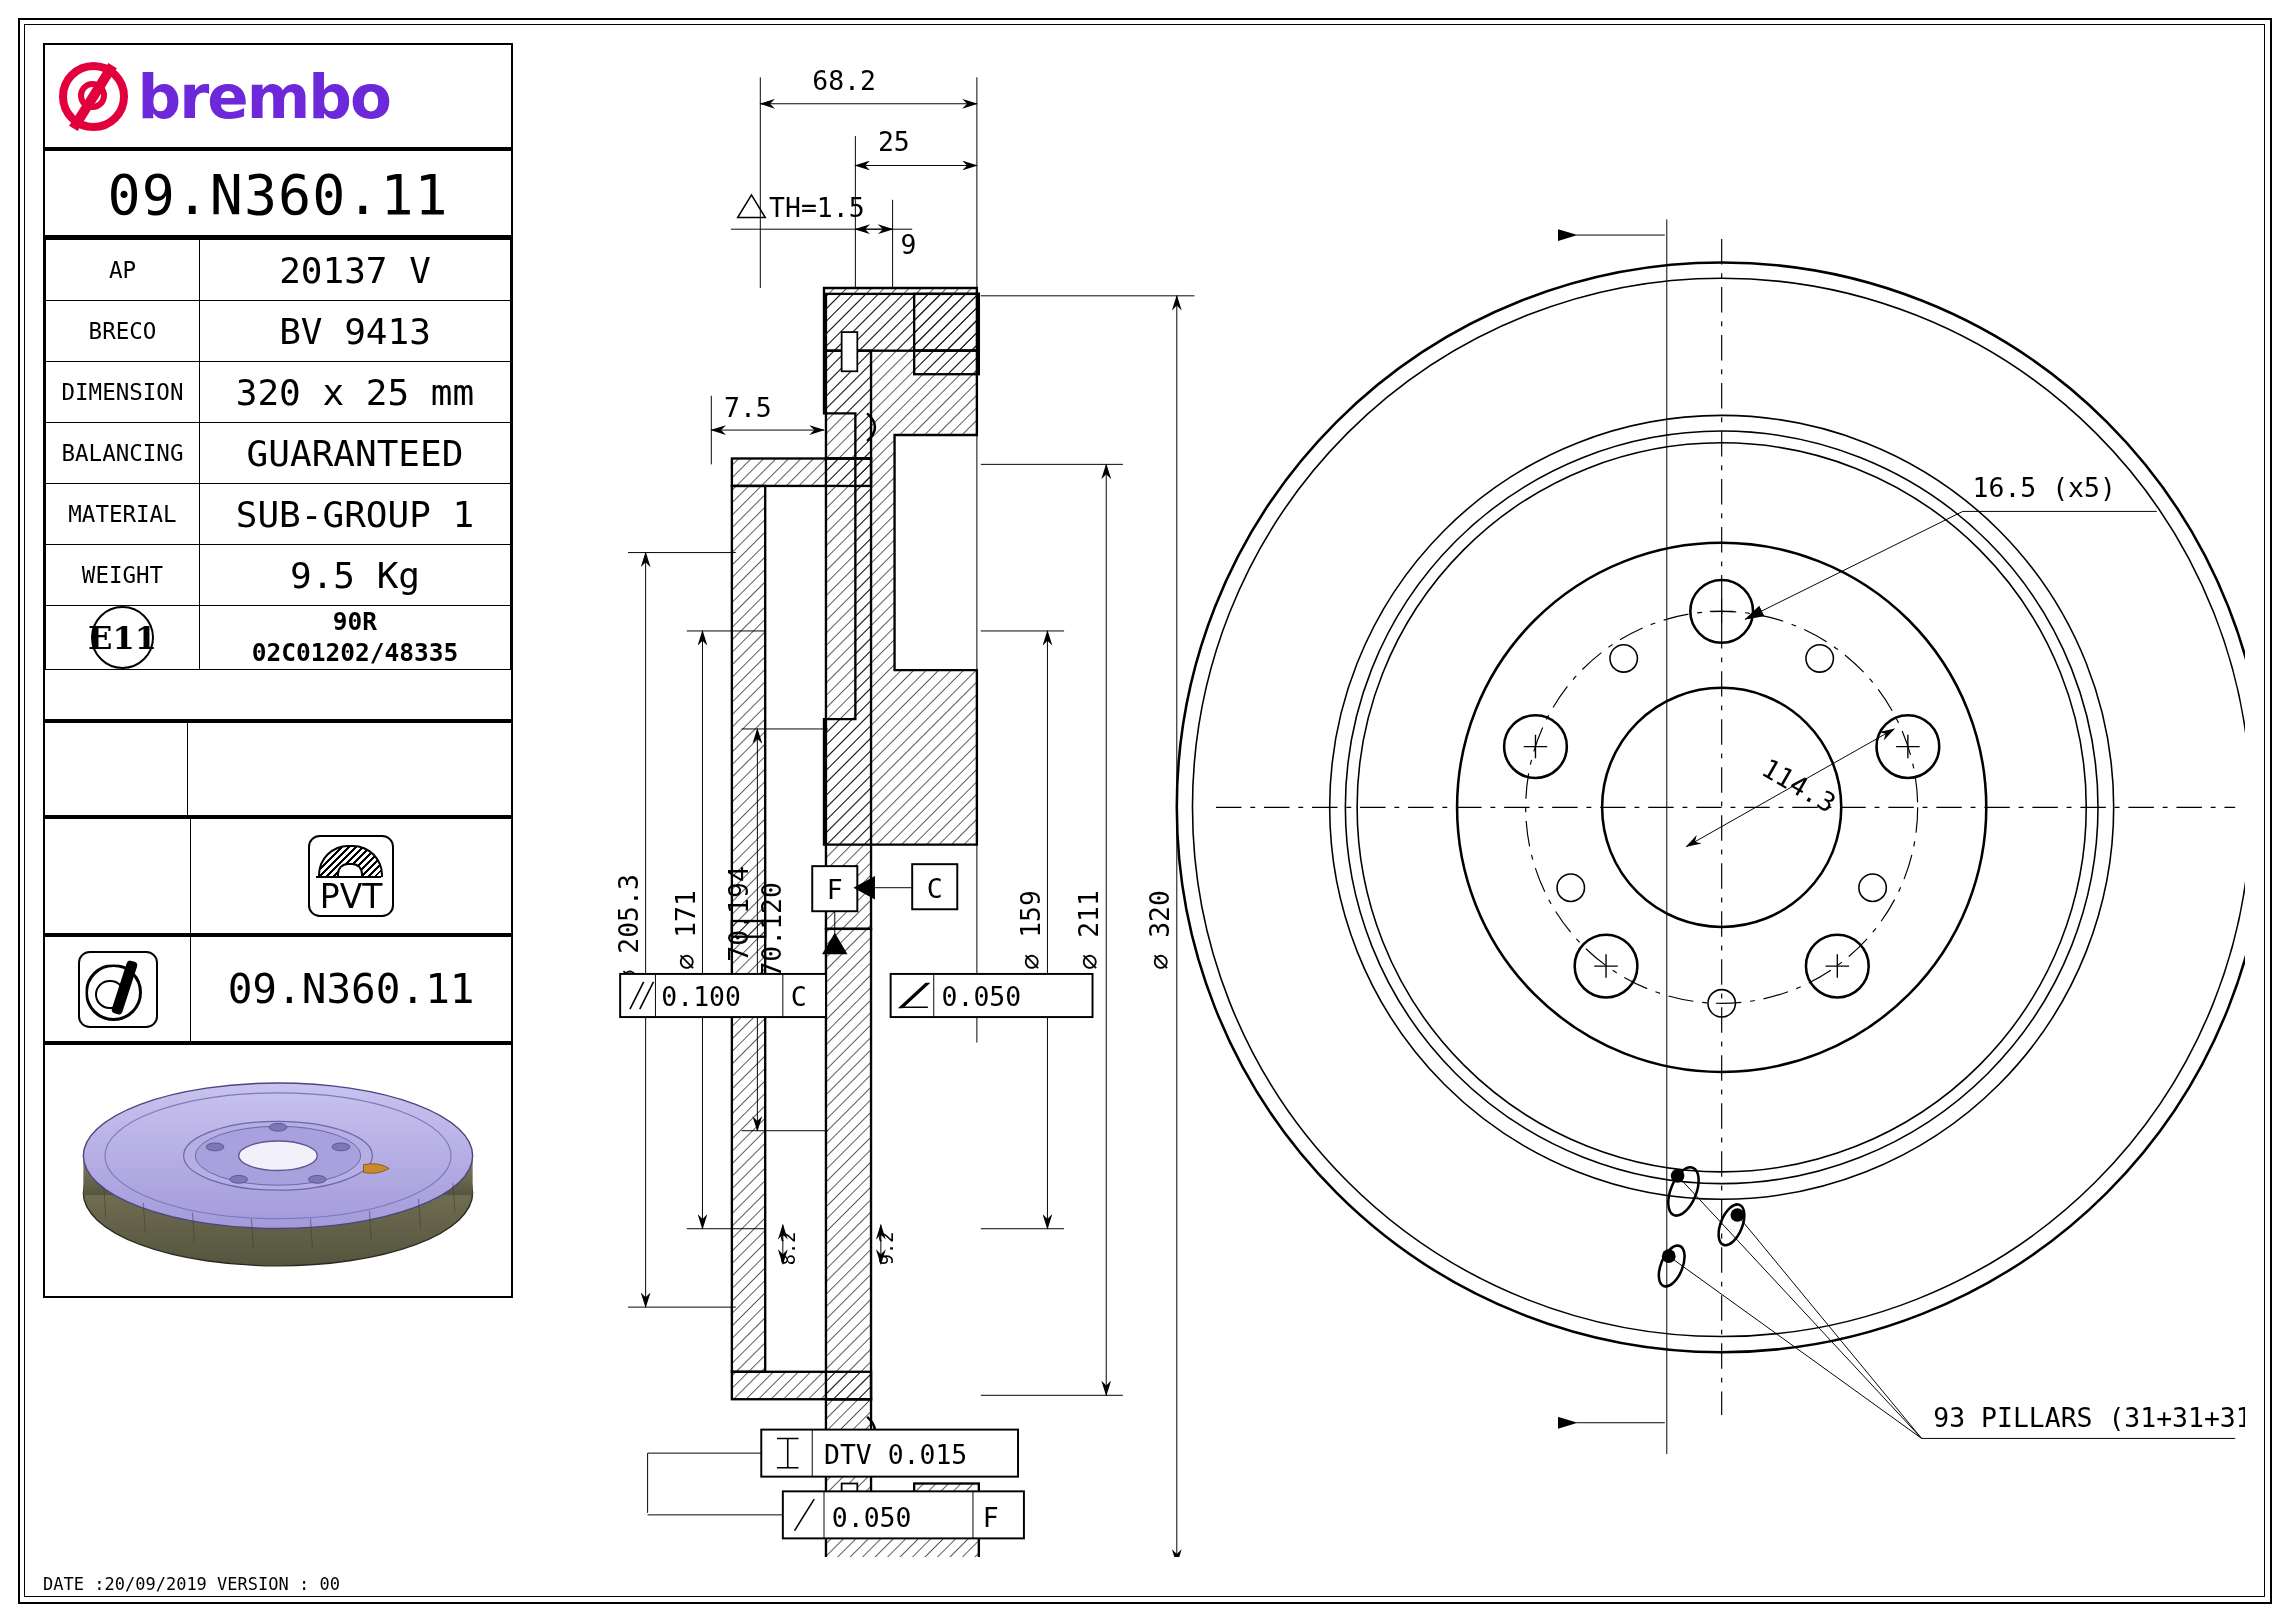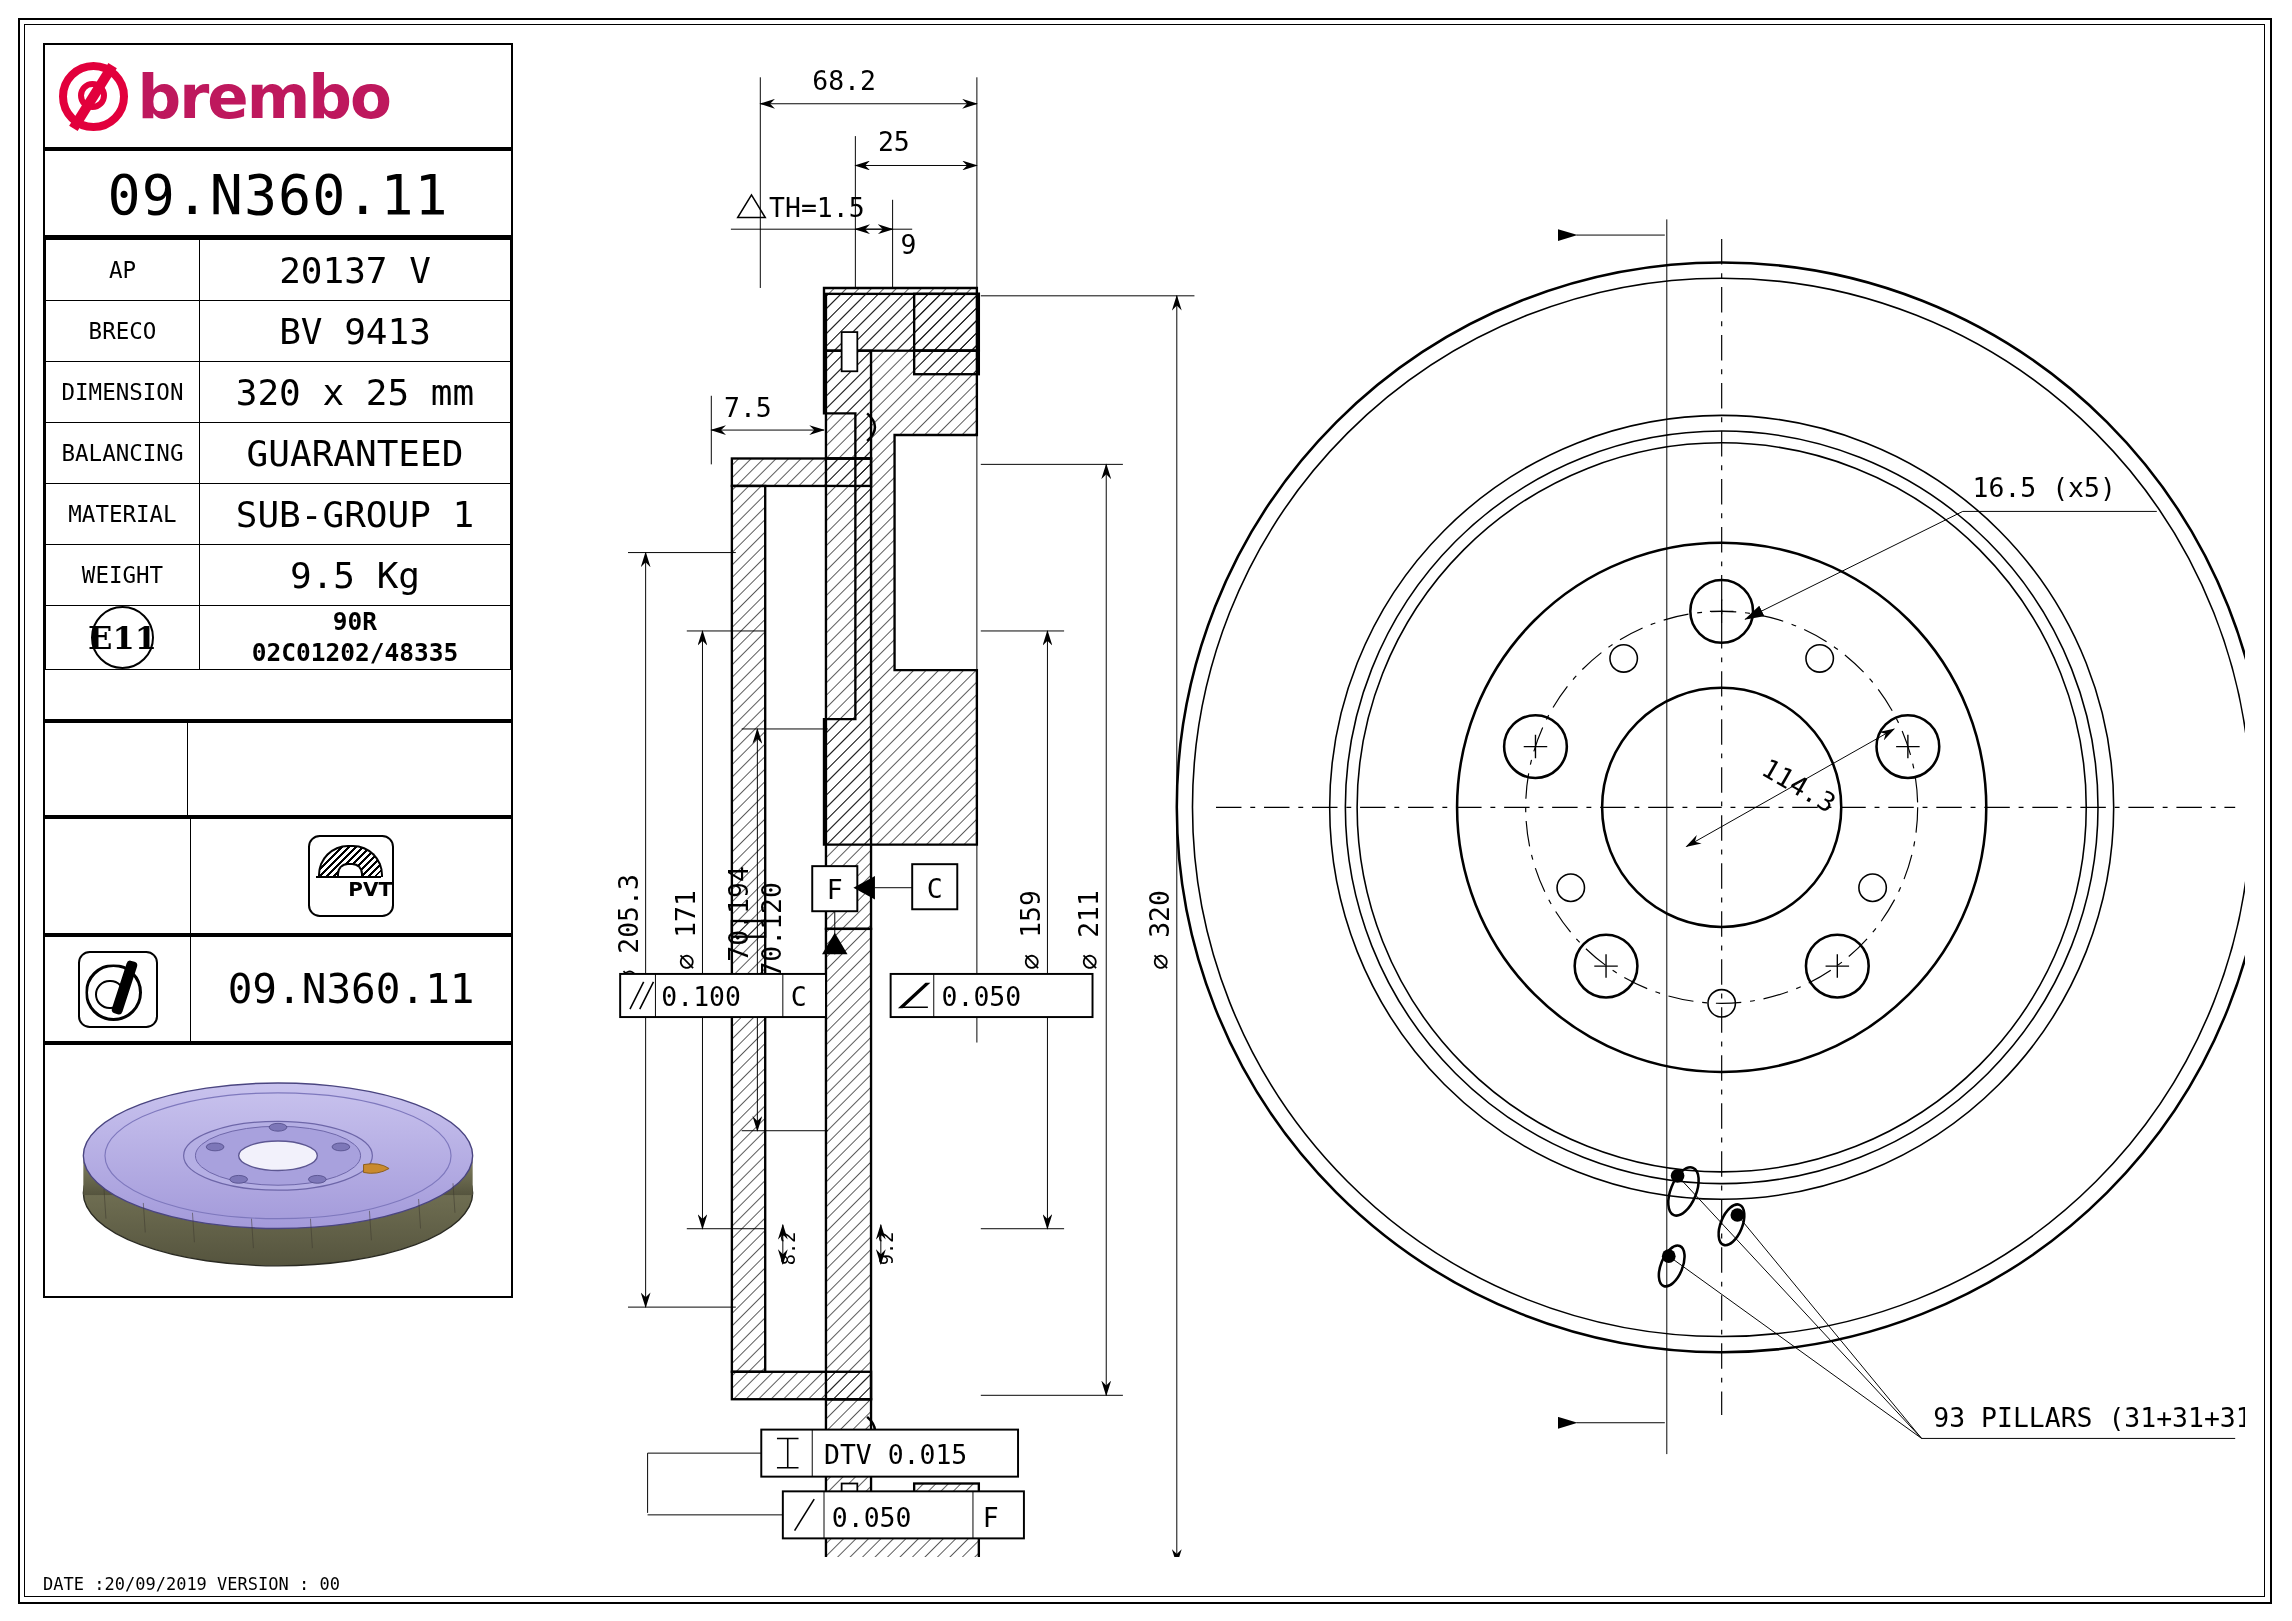--- a/index.html
+++ b/index.html
@@ -20,21 +20,21 @@
   #partBox{top:892px;height:108px;}
   #imgBox{top:1000px;height:255px;border:2.9px solid #000;}
 
   .logo-wrap{display:flex;align-items:center;height:100%;padding-left:13.7px;gap:9.8px;}
   .bLogo{width:69px;height:69px;position:relative;flex:0 0 auto;}
   .bLogo .ring{position:absolute;inset:0;border-radius:50%;border:8.8px solid #e2003c;box-sizing:border-box;}
   .bLogo .slash{position:absolute;left:29px;top:-2px;width:9.8px;height:74px;background:#e2003c;transform:rotate(32deg);}
   .bLogo .inner2{position:absolute;left:19.6px;top:19.6px;width:29px;height:29px;border-radius:50%;
                  border:6.9px solid #e2003c;box-sizing:border-box;}
   .bword{font-family:"DejaVu Sans","Liberation Sans",sans-serif;font-weight:bold;font-size:61px;
-         color:#be185d;letter-spacing:-2px;line-height:1;text-align:right;}
+         color:#6d28d9;letter-spacing:-2px;line-height:1;text-align:right;}
 
   .bigcode{font-size:55px;text-align:center;line-height:88px;letter-spacing:1px;}
 
   table.spec{width:100%;border-collapse:collapse;table-layout:fixed;}
   table.spec td{border:1px solid #000;height:60px;text-align:center;font-size:24.5px;padding:0 3.9px;}
   table.spec td.k{width:145px;font-size:22.5px;}
   table.spec td.v{font-size:36px;}
   .e11cell{width:145px;}
   .e11{width:59px;height:59px;border:2.9px solid #000;border-radius:50%;margin:0 auto;
        display:flex;align-items:center;justify-content:center;
@@ -44,22 +44,22 @@
   .pvtwrap{display:flex;height:100%;}
   .pvt-l{width:145px;border-right:1px solid #000;}
   .pvt-r{flex:1;display:flex;align-items:center;justify-content:center;}
   .pvt{width:82px;height:78px;border:2.9px solid #000;border-radius:11.8px;position:relative;overflow:hidden;}
   .pvt .dome{position:absolute;left:7.8px;top:7.8px;width:61px;height:30px;
              border:2px solid #000;border-bottom:none;border-radius:30px 30px 0 0;
              background:repeating-linear-gradient(135deg,#000 0 2px,#fff 2px 4.9px);}
   .pvt .hub{position:absolute;left:27.4px;top:25.5px;width:21.6px;height:11.8px;border:2px solid #000;
             border-bottom:none;border-radius:10.8px 10.8px 0 0;background:#fff;}
   .pvt .base{position:absolute;left:5.9px;top:39px;width:65px;height:2px;background:#000;}
-  .pvt .lbl{position:absolute;left:0;right:0;top:40px;text-align:right;
-            font-family:"DejaVu Sans","Liberation Sans",sans-serif;font-weight:bold;font-size:20px;}
+  .pvt .lbl{position:absolute;left:0;right:0;top:40px;text-align:center;
+            font-family:"DejaVu Sans","Liberation Sans",sans-serif;font-weight:normal;font-size:33px;}
 
   .partwrap{display:flex;height:100%;align-items:stretch;}
   .part-l{width:145px;border-right:1px solid #000;display:flex;align-items:center;justify-content:center;}
   .part-r{flex:1;display:flex;align-items:center;justify-content:center;font-size:41px;}
   .discIcon{width:76px;height:73px;border:2.9px solid #000;border-radius:11.8px;position:relative;overflow:hidden;}
   .discIcon .d1{position:absolute;left:5.9px;top:11.8px;width:51px;height:51px;border:3.9px solid #000;
                 border-radius:50%;clip-path:inset(0 0 0 0);}
   .discIcon .d2{position:absolute;left:15.7px;top:27.4px;width:25.5px;height:25.5px;border:2.9px solid #000;border-radius:50%;}
   .discIcon .cal{position:absolute;left:39px;top:7.8px;width:10.8px;height:55px;background:#000;transform:rotate(18deg);border-radius:3.9px;}
 

